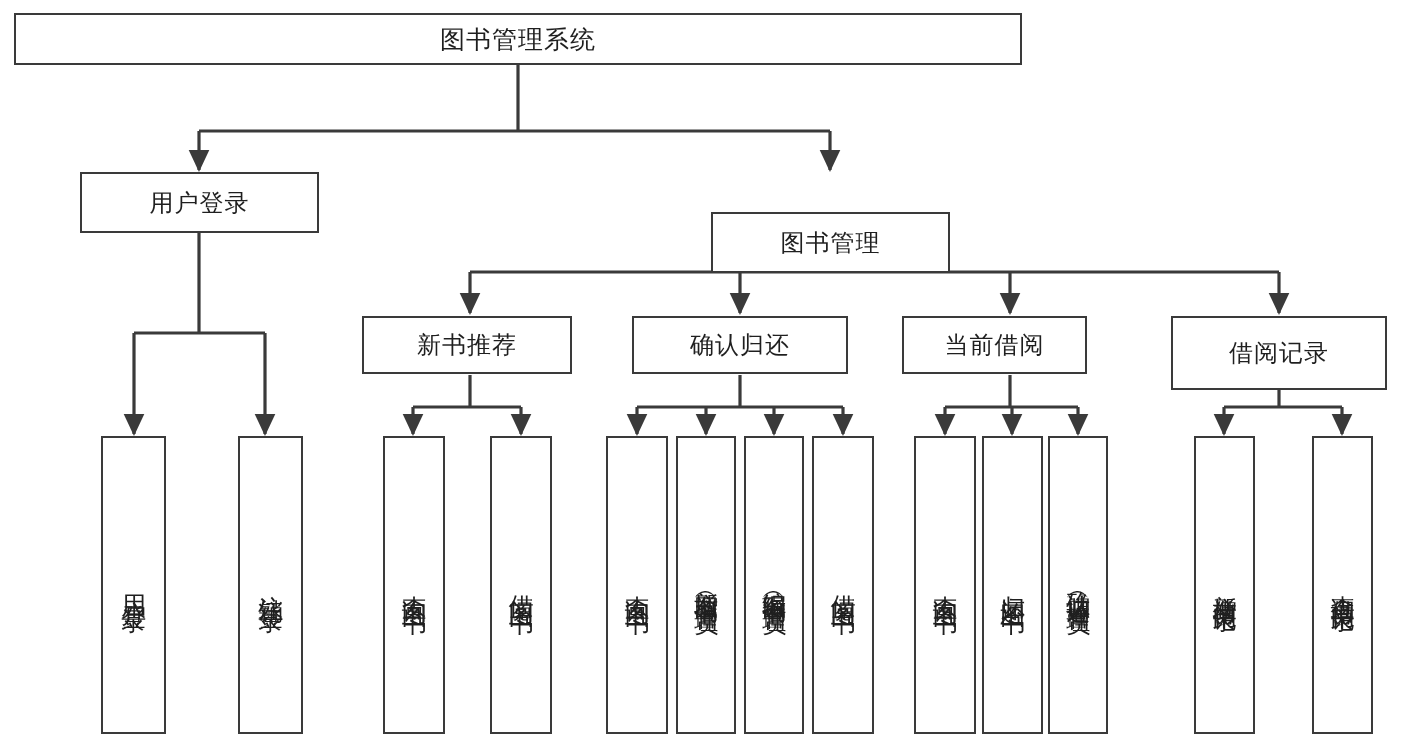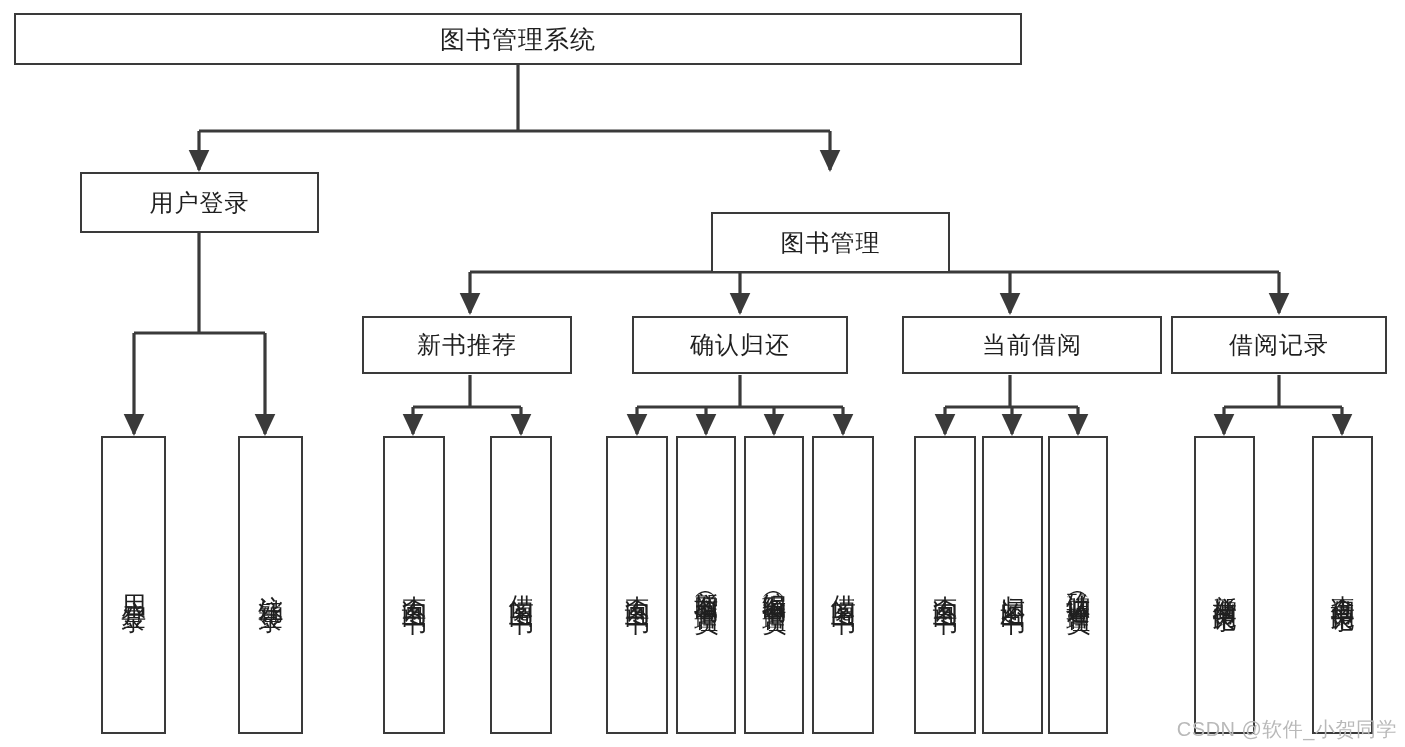--- a/index.html
+++ b/index.html
@@ -124,24 +124,24 @@
   <div class="node h-node" style="left:711px;top:172px;width:239px;height:61px;margin-top:40px;">
     <span class="lbl">图书管理</span>
   </div>
 
   <div class="node h-node" style="left:362px;top:316px;width:210px;height:58px;">
     <span class="lbl">新书推荐</span>
   </div>
   <div class="node h-node" style="left:632px;top:316px;width:216px;height:58px;">
     <span class="lbl">确认归还</span>
   </div>
-  <div class="node h-node" style="left:902px;top:316px;width:260px;height:58px;">
+  <div class="node h-node" style="left:902px;top:316px;width:185px;height:58px;">
     <span class="lbl">当前借阅</span>
   </div>
-  <div class="node h-node" style="left:1171px;top:316px;width:216px;height:58px;">
+  <div class="node h-node" style="left:1171px;top:316px;width:216px;height:74px;">
     <span class="lbl">借阅记录</span>
   </div>
 
   <div class="node v-node" style="left:101px;top:436px;width:65px;height:298px;">
     <span class="lbl">用户登录</span>
   </div>
   <div class="node v-node" style="left:238px;top:436px;width:65px;height:298px;">
     <span class="lbl">注销登录</span>
   </div>
 
@@ -175,15 +175,14 @@
     <span class="lbl">确认归还（管理员）</span>
   </div>
 
   <div class="node v-node tall" style="left:1194px;top:436px;width:61px;height:298px;">
     <span class="lbl">新增借阅记录</span>
   </div>
   <div class="node v-node tall" style="left:1312px;top:436px;width:61px;height:298px;">
     <span class="lbl">查询借阅记录</span>
   </div>
 
-  <div id="watermark">CSDN @软件_小贺同学</div>
 
 </div>
 
 </body></html>

